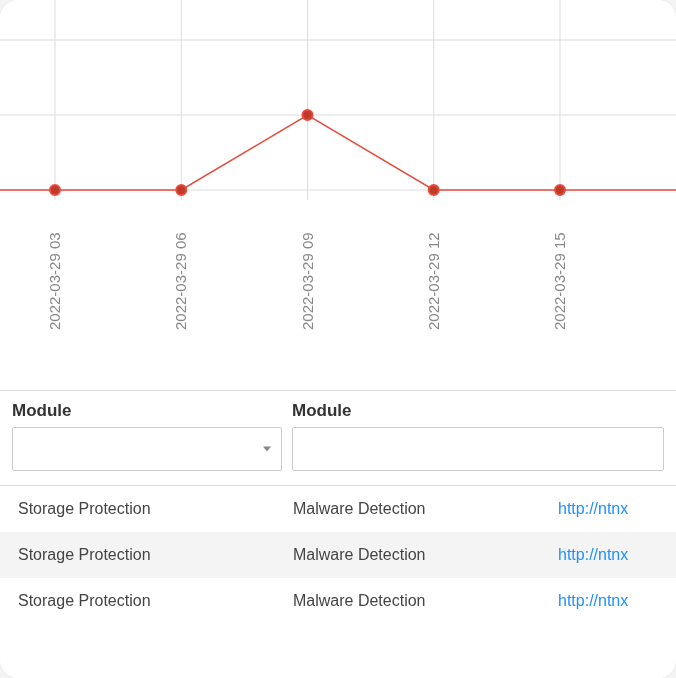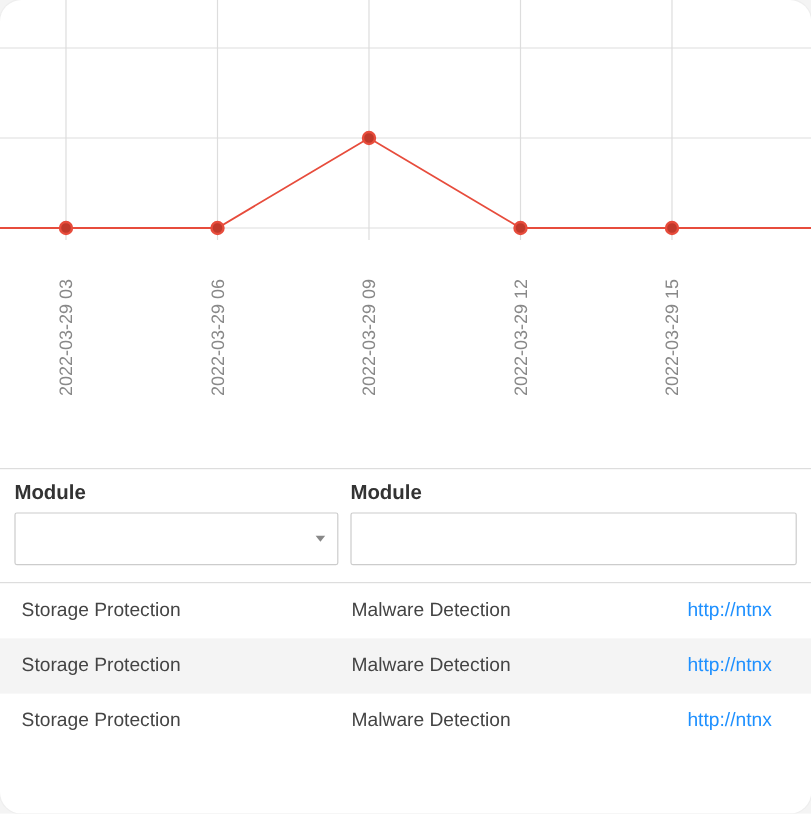--- a/index.html
+++ b/index.html
@@ -110,21 +110,21 @@
   .row {
     display: flex;
     padding: 14px 18px;
     font-size: 16px;
     color: #444;
     align-items: center;
   }
   .row.alt { background: #f4f4f4; }
   .row .c1 { flex: 0 0 275px; }
   .row .c2 { flex: 0 0 265px; }
-  .row .c3 { flex: 1 1 auto; text-align: center; color: #1e90ff; white-space: nowrap; overflow: hidden; }
+  .row .c3 { flex: 1 1 auto; text-align: left; color: #1e90ff; white-space: nowrap; overflow: hidden; }
 </style>
 </head>
 <body>
 
 <div class="card">
 
   <div class="chart-area">
     <svg class="chart-svg" viewBox="0 0 676 390" preserveAspectRatio="none">
 
       <line class="gridline" x1="0" y1="40" x2="676" y2="40"></line>

